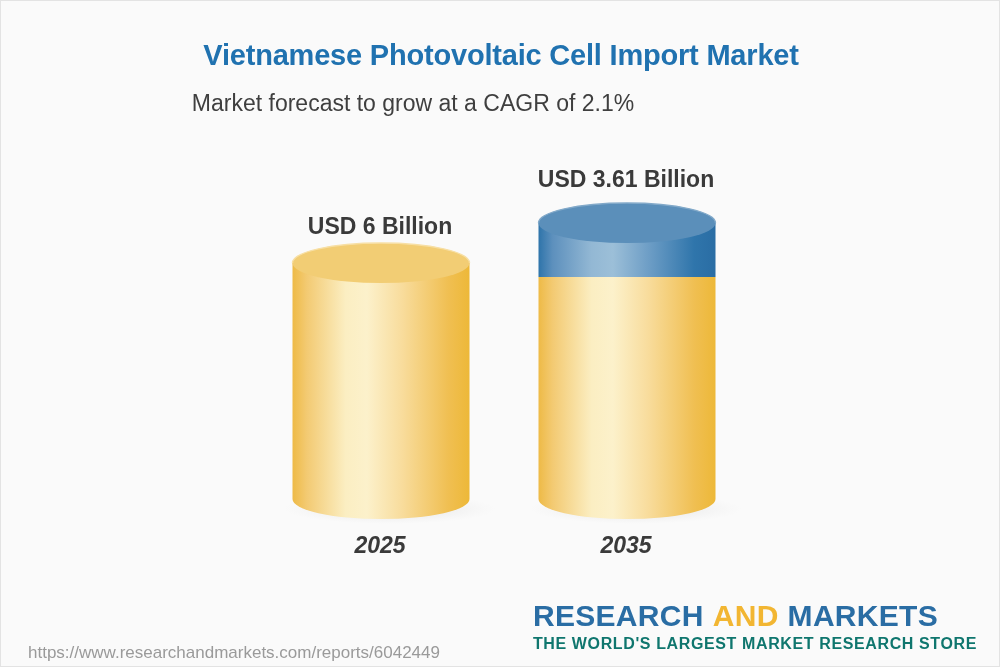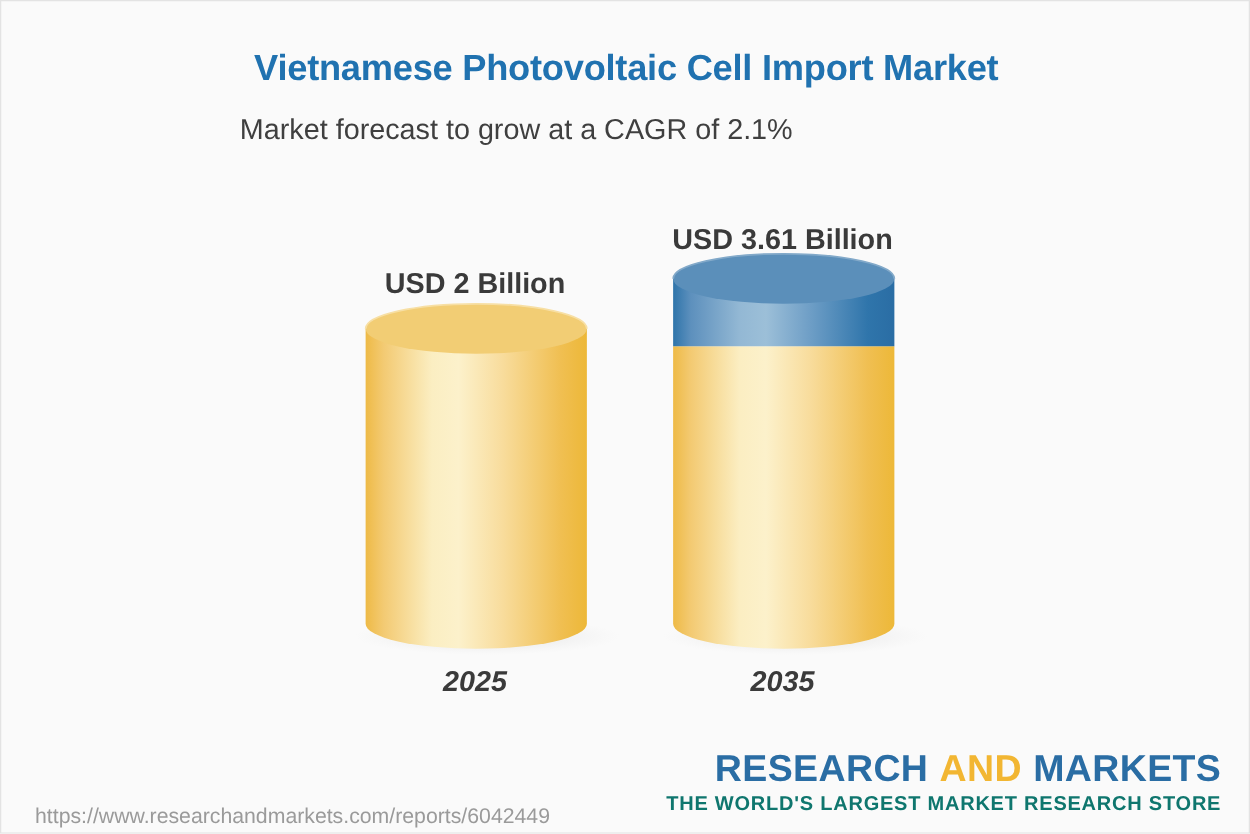--- a/index.html
+++ b/index.html
@@ -62,21 +62,21 @@
     position: absolute;
     left: 0;
     width: 260px;
     text-align: center;
     font-size: 23px;
     font-weight: bold;
     color: #3a3a3a;
     white-space: nowrap;
   }
   #column-2025 .value-label { top: 62px; }
-  #column-2034 .value-label { top: 27px; }
+  #column-2034 .value-label { top: 15px; }
 
   .year-label {
     position: absolute;
     left: 0;
     top: 381px;
     width: 260px;
     text-align: center;
     font-size: 23px;
     font-weight: bold;
     color: #3a3a3a;
@@ -101,21 +101,20 @@
     font-size: 17px;
     color: #9a9a9a;
     white-space: nowrap;
     margin-top: 20px;
   }
 
   .brand-logo {
     position: absolute;
     right: 22px;
     top: 600px;
-    text-align: right;
   }
   .brand-wordmark {
     font-size: 30px;
     font-weight: bold;
     letter-spacing: 0.3px;
     line-height: 1;
     white-space: nowrap;
   }
   .brand-research, .brand-markets { color: #2a6da4; }
   .brand-and { color: #f2b632; }
@@ -133,21 +132,21 @@
 <body>
 
 <div id="infographic">
 
   <div class="chart-title">Vietnamese Photovoltaic Cell Import Market</div>
 
   <div class="chart-subtitle">Market forecast to grow at a CAGR of 2.1%</div>
 
   <div class="column" id="column-2025">
 
-    <div class="value-label">USD 2 Billion</div>
+    <div class="value-label">USD 6 Billion</div>
 
     <svg class="cylinder-svg" viewBox="0 0 260 380">
       <defs>
         <linearGradient id="amberBody2025" x1="0" y1="0" x2="1" y2="0">
           <stop offset="0%" stop-color="#eeba46"></stop>
           <stop offset="8%" stop-color="#f3ca72"></stop>
           <stop offset="30%" stop-color="#fbeec2"></stop>
           <stop offset="42%" stop-color="#fcf1cb"></stop>
           <stop offset="62%" stop-color="#f8dc9c"></stop>
           <stop offset="88%" stop-color="#f0bf52"></stop>

